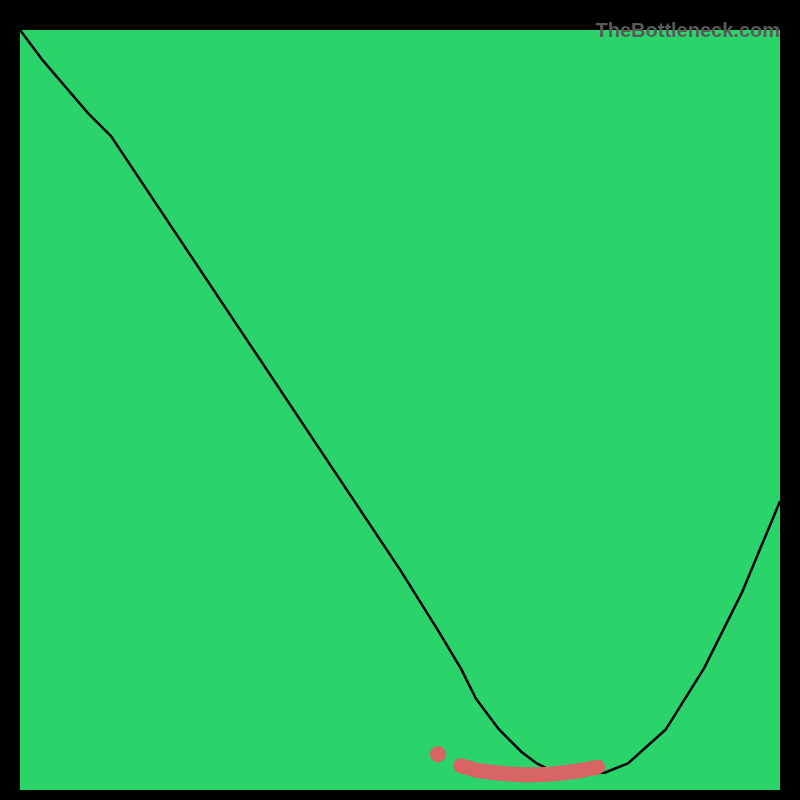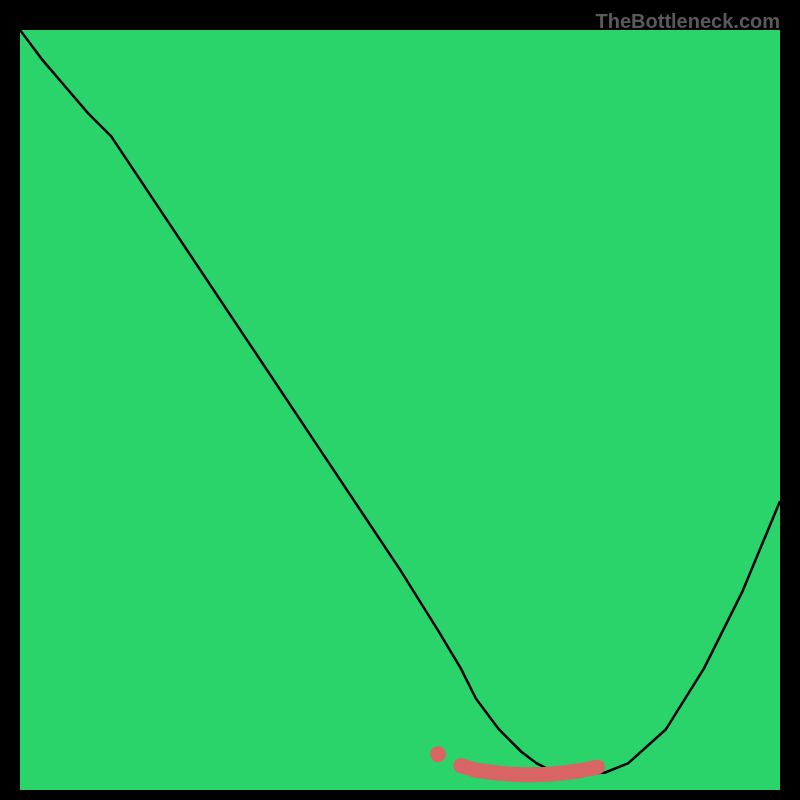--- a/index.html
+++ b/index.html
@@ -1,17 +1,17 @@
 <!DOCTYPE html>
 <html><head>
 <meta charset="utf-8">
 <style>
   * { margin: 0; padding: 0; box-sizing: border-box; }
   body { width: 800px; height: 800px; background: #000; position: relative; font-family: Arial, sans-serif; }
-  .watermark { position: absolute; top: 10px; right: 20px; color: #5a5a5a; font-size: 20px; font-weight: bold; z-index: 10; }
+  .watermark { position: absolute; top: 19px; right: 20px; color: #5a5a5a; font-size: 20px; font-weight: bold; z-index: 10; }
   .chart-area { position: absolute; top: 30px; left: 20px; width: 760px; height: 760px; }
   .chart-area svg { width: 100%; height: 100%; display: block; }
 </style>
 </head>
 <body>
 
 <div class="watermark">TheBottleneck.com</div>
 
 <div class="chart-area">
   <svg viewBox="0 0 760 760">

